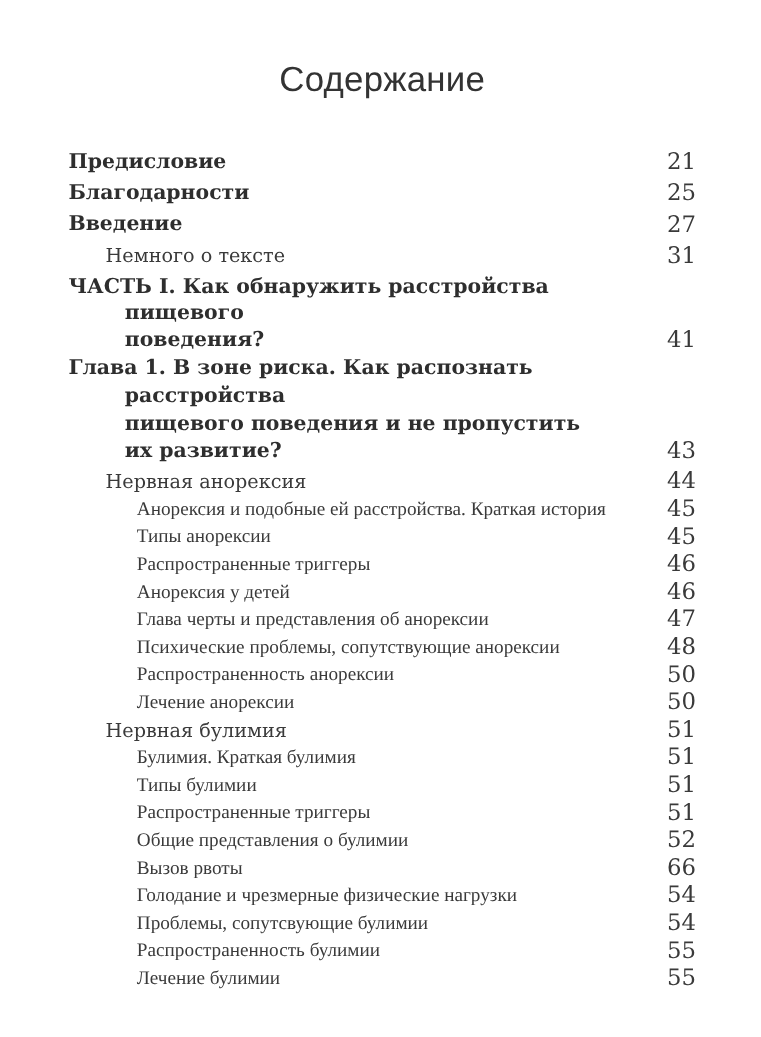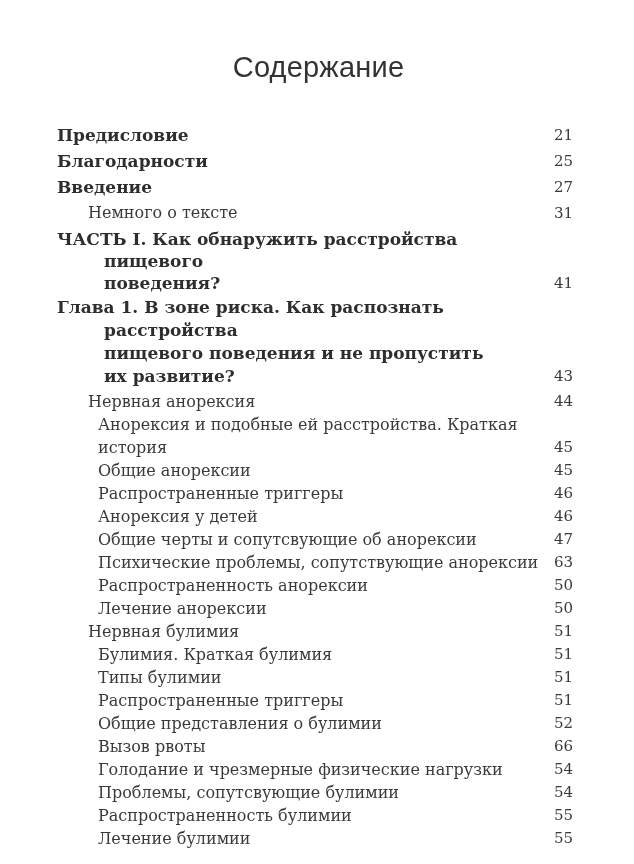--- a/index.html
+++ b/index.html
@@ -52,26 +52,27 @@
   .toc-row.hang { margin-top: 0; margin-bottom: 2px; }
   .toc-title {
     flex: 1 1 auto;
   }
   .toc-row.hang .toc-title {
     padding-left: 47px;
     text-indent: -47px;
     white-space: pre-line;
   }
   .toc-row.level1 .toc-title { margin-left: 31px; }
-  .toc-row.level2 .toc-title { margin-left: 41px; }
+  .toc-row.level2 .toc-title { margin-left: 57px; font-family: Liberation Serif, serif; }
   .toc-page {
     flex: 0 0 auto;
     min-width: 26px;
+    text-align: right;
     font-weight: 400;
-    font-size: 15px;
+    font-size: 19px;
     color: #3a3a3a;
     padding-left: 8px;
   }
 </style>
 </head>
 <body>
 
 <div class="page">
   <h1 class="page-title">Содержание</h1>
   <div class="toc-list">
@@ -104,38 +105,38 @@
       </div>
       <div class="toc-row level1">
         <span class="toc-title">Нервная анорексия</span>
         <span class="toc-page">44</span>
       </div>
       <div class="toc-row level2">
         <span class="toc-title">Анорексия и подобные ей расстройства. Краткая история</span>
         <span class="toc-page">45</span>
       </div>
       <div class="toc-row level2">
-        <span class="toc-title">Общие анорексии</span>
+        <span class="toc-title">Типы анорексии</span>
         <span class="toc-page">45</span>
       </div>
       <div class="toc-row level2">
         <span class="toc-title">Распространенные триггеры</span>
         <span class="toc-page">46</span>
       </div>
       <div class="toc-row level2">
         <span class="toc-title">Анорексия у детей</span>
         <span class="toc-page">46</span>
       </div>
       <div class="toc-row level2">
-        <span class="toc-title">Общие черты и сопутсвующие об анорексии</span>
+        <span class="toc-title">Глава черты и представления об анорексии</span>
         <span class="toc-page">47</span>
       </div>
       <div class="toc-row level2">
         <span class="toc-title">Психические проблемы, сопутствующие анорексии</span>
-        <span class="toc-page">63</span>
+        <span class="toc-page">48</span>
       </div>
       <div class="toc-row level2">
         <span class="toc-title">Распространенность анорексии</span>
         <span class="toc-page">50</span>
       </div>
       <div class="toc-row level2">
         <span class="toc-title">Лечение анорексии</span>
         <span class="toc-page">50</span>
       </div>
       <div class="toc-row level1">

